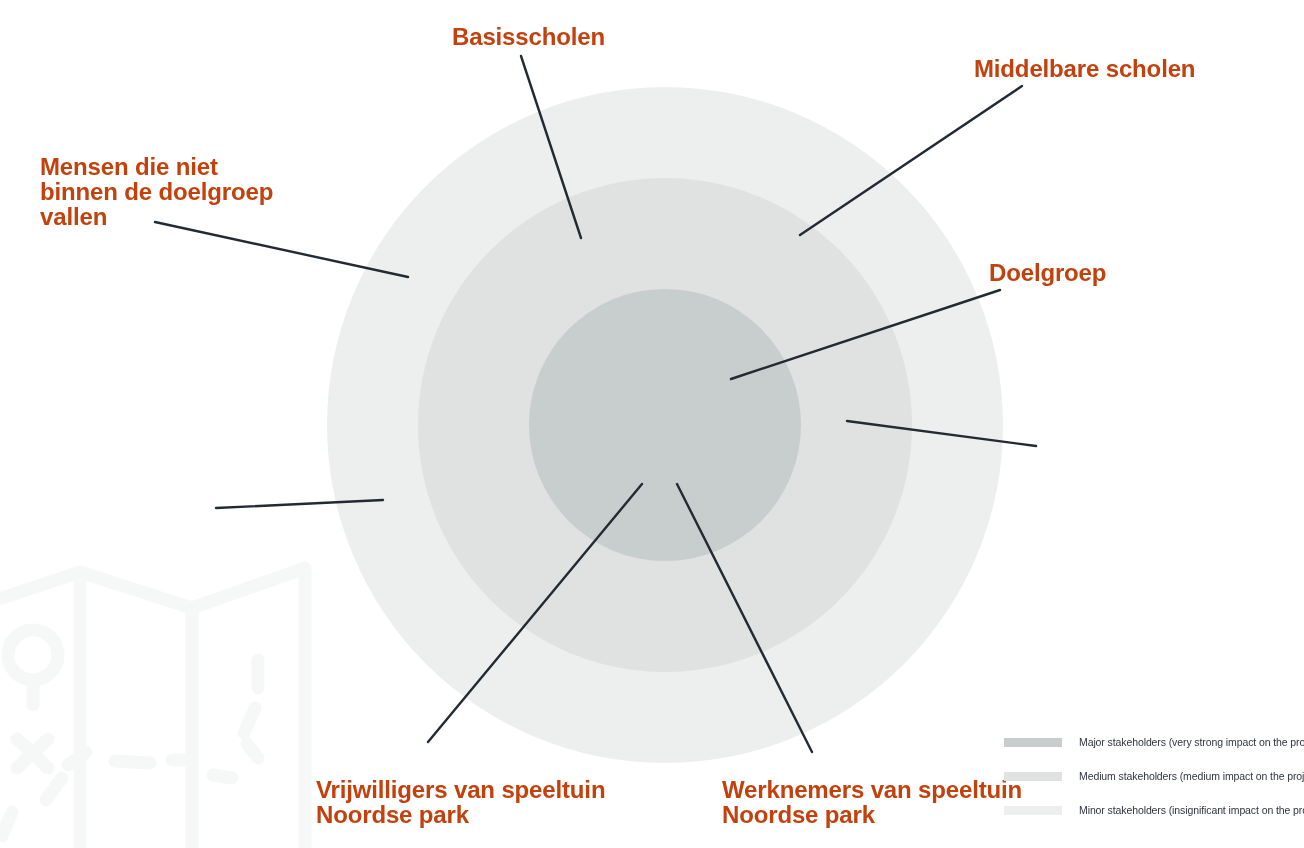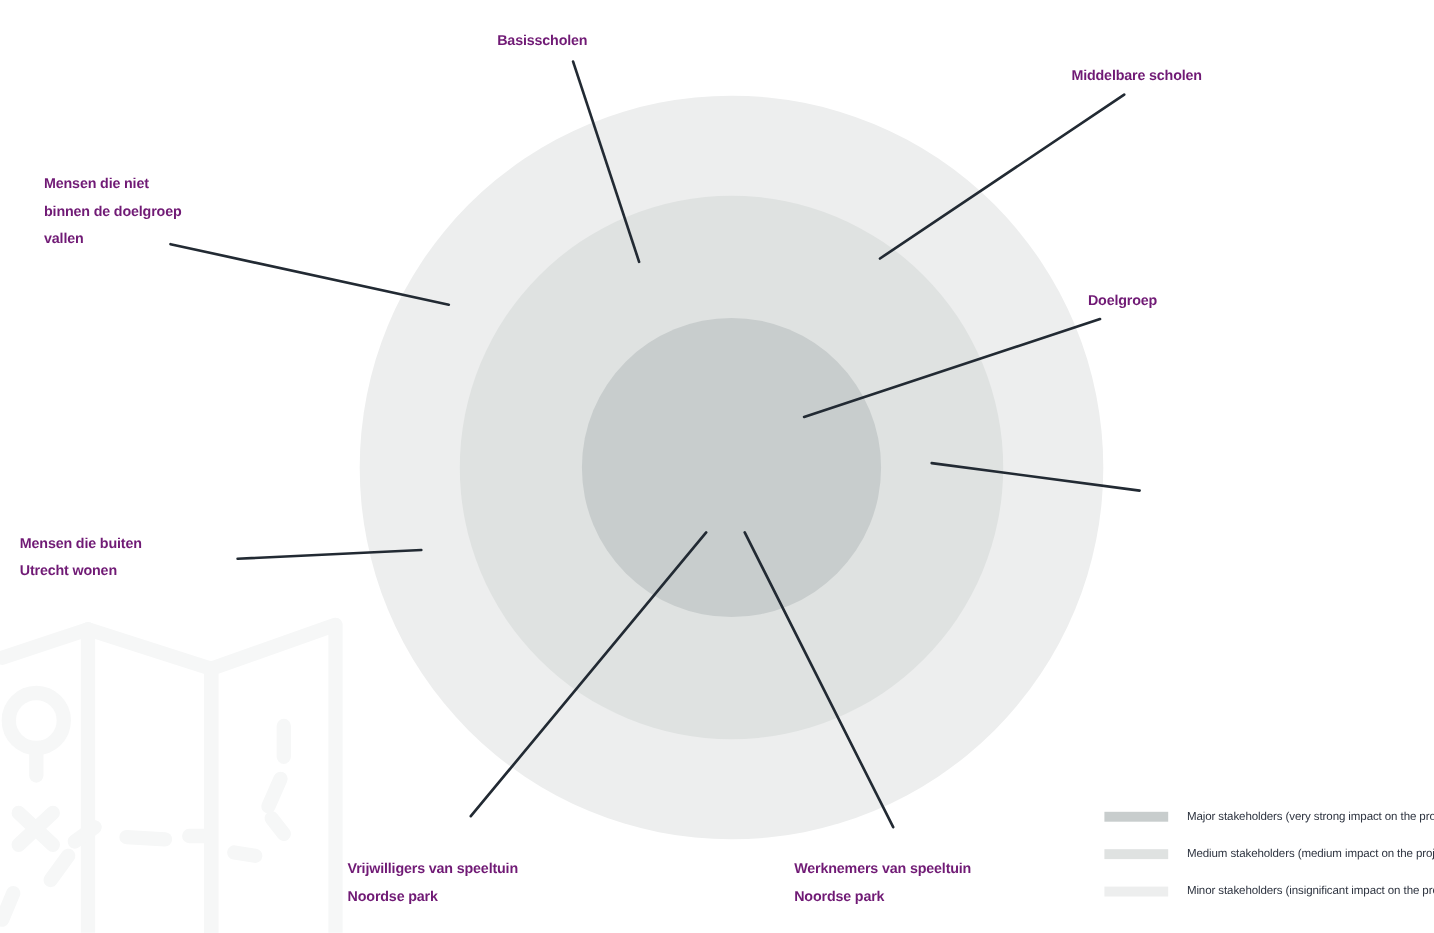--- a/index.html
+++ b/index.html
@@ -23,23 +23,23 @@
   }
   svg.layer {
     position: absolute;
     left: 0; top: 0;
     width: 1304px;
     height: 848px;
   }
   .label {
     position: absolute;
     font-weight: bold;
-    font-size: 13px;
+    font-size: 24px;
     line-height: 25px;
-    color: #701a75;
+    color: #c2410c;
     white-space: pre-line;
     letter-spacing: -0.15px;
   }
   .legend {
     position: absolute;
     left: 1004px;
     top: 725px;
     width: 300px;
   }
   .legend-row {
@@ -106,22 +106,20 @@
       <line x1="812" y1="752" x2="677" y2="484"></line>
     </g>
   </svg>
 
   <div class="label" style="left:452px; top:24px;">Basisscholen</div>
   <div class="label" style="left:939px; top:56px;margin-left:35px;">Middelbare scholen</div>
   <div class="label" style="left:40px;  top:154px;">Mensen die niet
 binnen de doelgroep
 vallen</div>
   <div class="label" style="left:989px;top:260px;">Doelgroep</div>
-  <div class="label" style="left:18px;  top:481px;">Mensen die buiten
-Utrecht wonen</div>
   <div class="label" style="left:284px; top:777px;margin-left:32px;">Vrijwilligers van speeltuin
 Noordse park</div>
   <div class="label" style="left:722px; top:777px;">Werknemers van speeltuin
 Noordse park</div>
 
   <div class="legend">
     <div class="legend-row">
       <span class="legend-swatch" style="background:#c8cdcd"></span>
       <span class="legend-text">Major stakeholders (very strong impact on the project)</span>
     </div>

